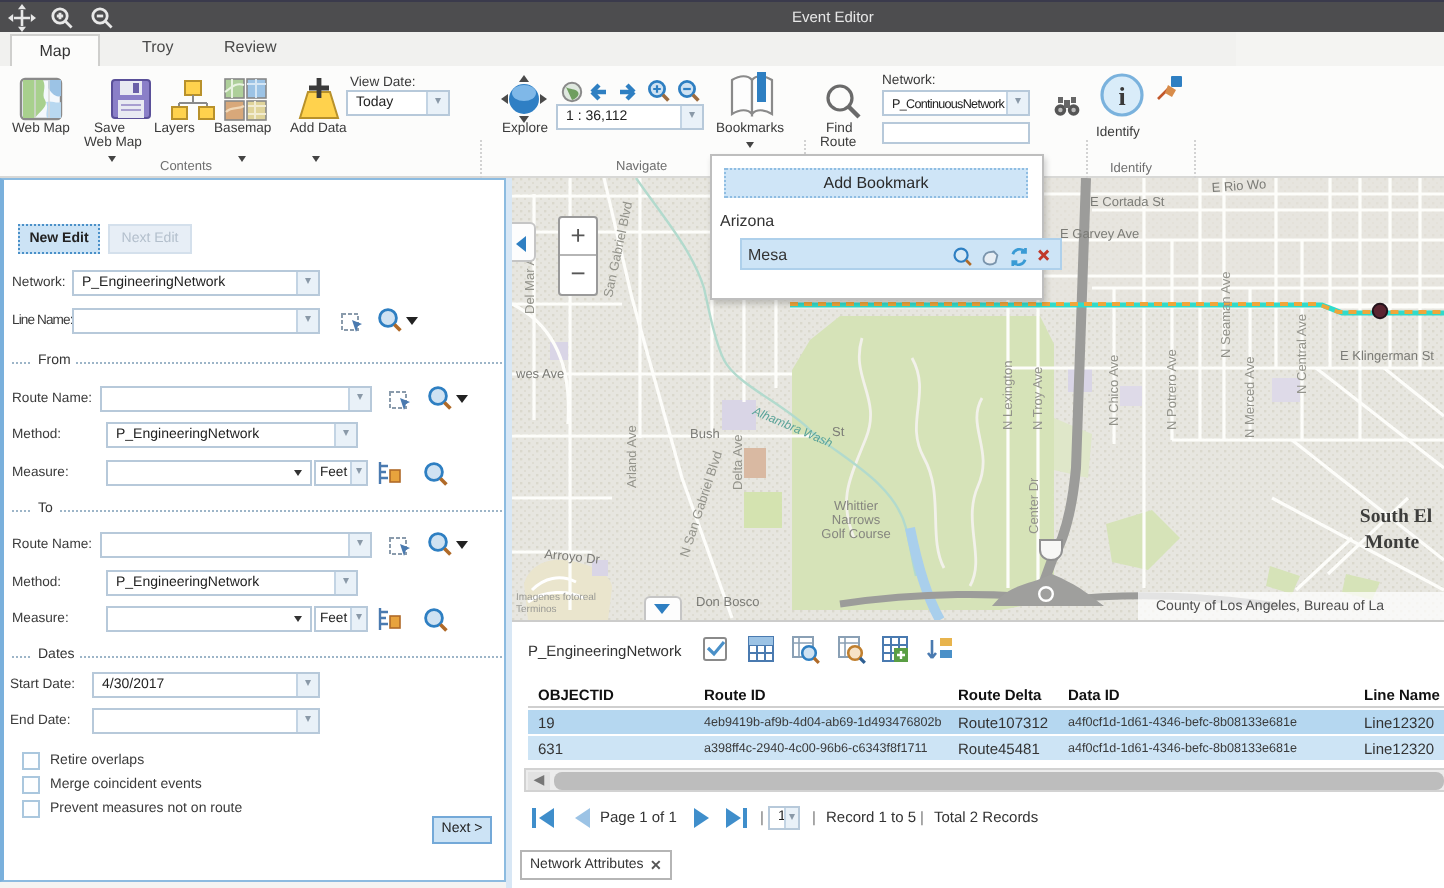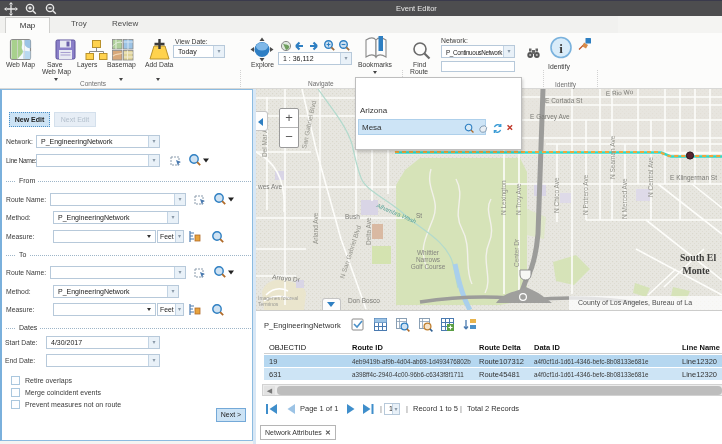--- a/index.html
+++ b/index.html
@@ -463,22 +463,23 @@
   <div class="lbl" style="left:23px;top:287px;font-size:7px">Retire overlaps</div>
   <div class="abs" style="left:9px;top:298px;width:9px;height:9px;background:#fdfeff;border:1px solid #aac7de"></div>
   <div class="lbl" style="left:23px;top:299px;font-size:7px">Merge coincident events</div>
   <div class="abs" style="left:9px;top:310px;width:9px;height:9px;background:#fdfeff;border:1px solid #aac7de"></div>
   <div class="lbl" style="left:23px;top:311px;font-size:7px">Prevent measures not on route</div>
 
   <div class="abs" style="left:214px;top:318px;width:30px;height:14px;background:#cce3f5;border:1px solid #74a9d8;font-size:7px;color:#222;text-align:center;line-height:12px">Next &gt;</div>
 </div>
 
 <div class="abs" style="left:355px;top:77px;width:167px;height:73px;background:#fff;border:1px solid #bebebe;box-shadow:1px 2px 3px rgba(0,0,0,.18)">
+  <div class="abs" style="left:6px;top:6px;width:152px;height:15px;background:#cfe5f7;border:1px dotted #8fbde2;text-align:center;font-size:8px;color:#2a2a2a;line-height:14px">Add Bookmark</div>
   <div class="abs" style="left:4px;top:28px;font-size:8px;color:#333">Arizona</div>
-  <div class="abs" style="left:2px;top:41px;width:128px;height:16px;background:#cde4f6;border:1px solid #aed0eb">
+  <div class="abs" style="left:14px;top:41px;width:161px;height:16px;background:#cde4f6;border:1px solid #aed0eb">
     <span class="abs" style="left:3px;top:3px;font-size:8px;color:#333">Mesa</span>
     <svg class="abs" style="left:105px;top:3px" width="49" height="11" viewBox="0 0 54 12">
       <circle cx="5" cy="5" r="3.6" fill="#d8eaf6" stroke="#2e7fc2" stroke-width="1.2"></circle>
       <path d="M7.8 7.8l2.6 2.6" stroke="#b06a28" stroke-width="1.5"></path>
       <path d="M18 9c-1.5-2 0-5 2-5.5l3-0.5 2 2-1 4c-2 1.5-4.5 1.5-6 0z" fill="#e8eef4" stroke="#7a94ac" stroke-width="1"></path>
       <g stroke="#3a9bd5" stroke-width="1.5" fill="none">
         <path d="M33.5 4.5a4 4 0 016.8-1.4"></path>
           <path d="M40.5 1v2.5H38"></path>
         <path d="M40.3 7.5a4 4 0 01-6.8 1.4"></path>
           <path d="M33.5 11V8.5H36"></path>
@@ -521,21 +522,21 @@
       <path d="M9.5 7.5v4M7.5 9.5h4" stroke="#fff" stroke-width="1.2"></path>
     </g>
     <g transform="translate(113,1)">
       <path d="M2 2v9M2 11l-2-2.5M2 11l2-2.5" stroke="#4a7ab0" stroke-width="1.3" fill="none"></path>
       <rect x="6" y="1" width="6" height="4" fill="#e8b44d"></rect>
       <rect x="6" y="7" width="6" height="4" fill="#4a90c8"></rect>
     </g>
   </svg>
 
   <div class="abs" style="left:8px;top:30px;width:460px;height:13px;background:#fff;border-bottom:1px solid #cfcfcf">
-    <span class="abs" style="left:5px;top:2px;font-size:7.5px;font-weight:normal;color:#111">OBJECTID</span>
+    <span class="abs" style="left:5px;top:2px;font-size:7.5px;font-weight:bold;color:#111">OBJECTID</span>
     <span class="abs" style="left:88px;top:2px;font-size:7.5px;font-weight:bold;color:#111">Route ID</span>
     <span class="abs" style="left:215px;top:2px;font-size:7.5px;font-weight:bold;color:#111">Route Delta</span>
     <span class="abs" style="left:270px;top:2px;font-size:7.5px;font-weight:bold;color:#111">Data ID</span>
     <span class="abs" style="left:418px;top:2px;font-size:7.5px;font-weight:bold;color:#111">Line Name</span>
   </div>
   <div class="abs" style="left:8px;top:44px;width:460px;height:12px;background:#b5d7f0">
     <span class="abs" style="left:5px;top:2px;font-size:7.5px;color:#333">19</span>
     <span class="abs" style="left:88px;top:2.5px;font-size:6.3px;color:#3a3a3a">4eb9419b-af9b-4d04-ab69-1d493476802b</span>
     <span class="abs" style="left:215px;top:2px;font-size:7.5px;color:#333">Route107312</span>
     <span class="abs" style="left:270px;top:2.5px;font-size:6.3px;color:#3a3a3a">a4f0cf1d-1d61-4346-befc-8b08133e681e</span>

